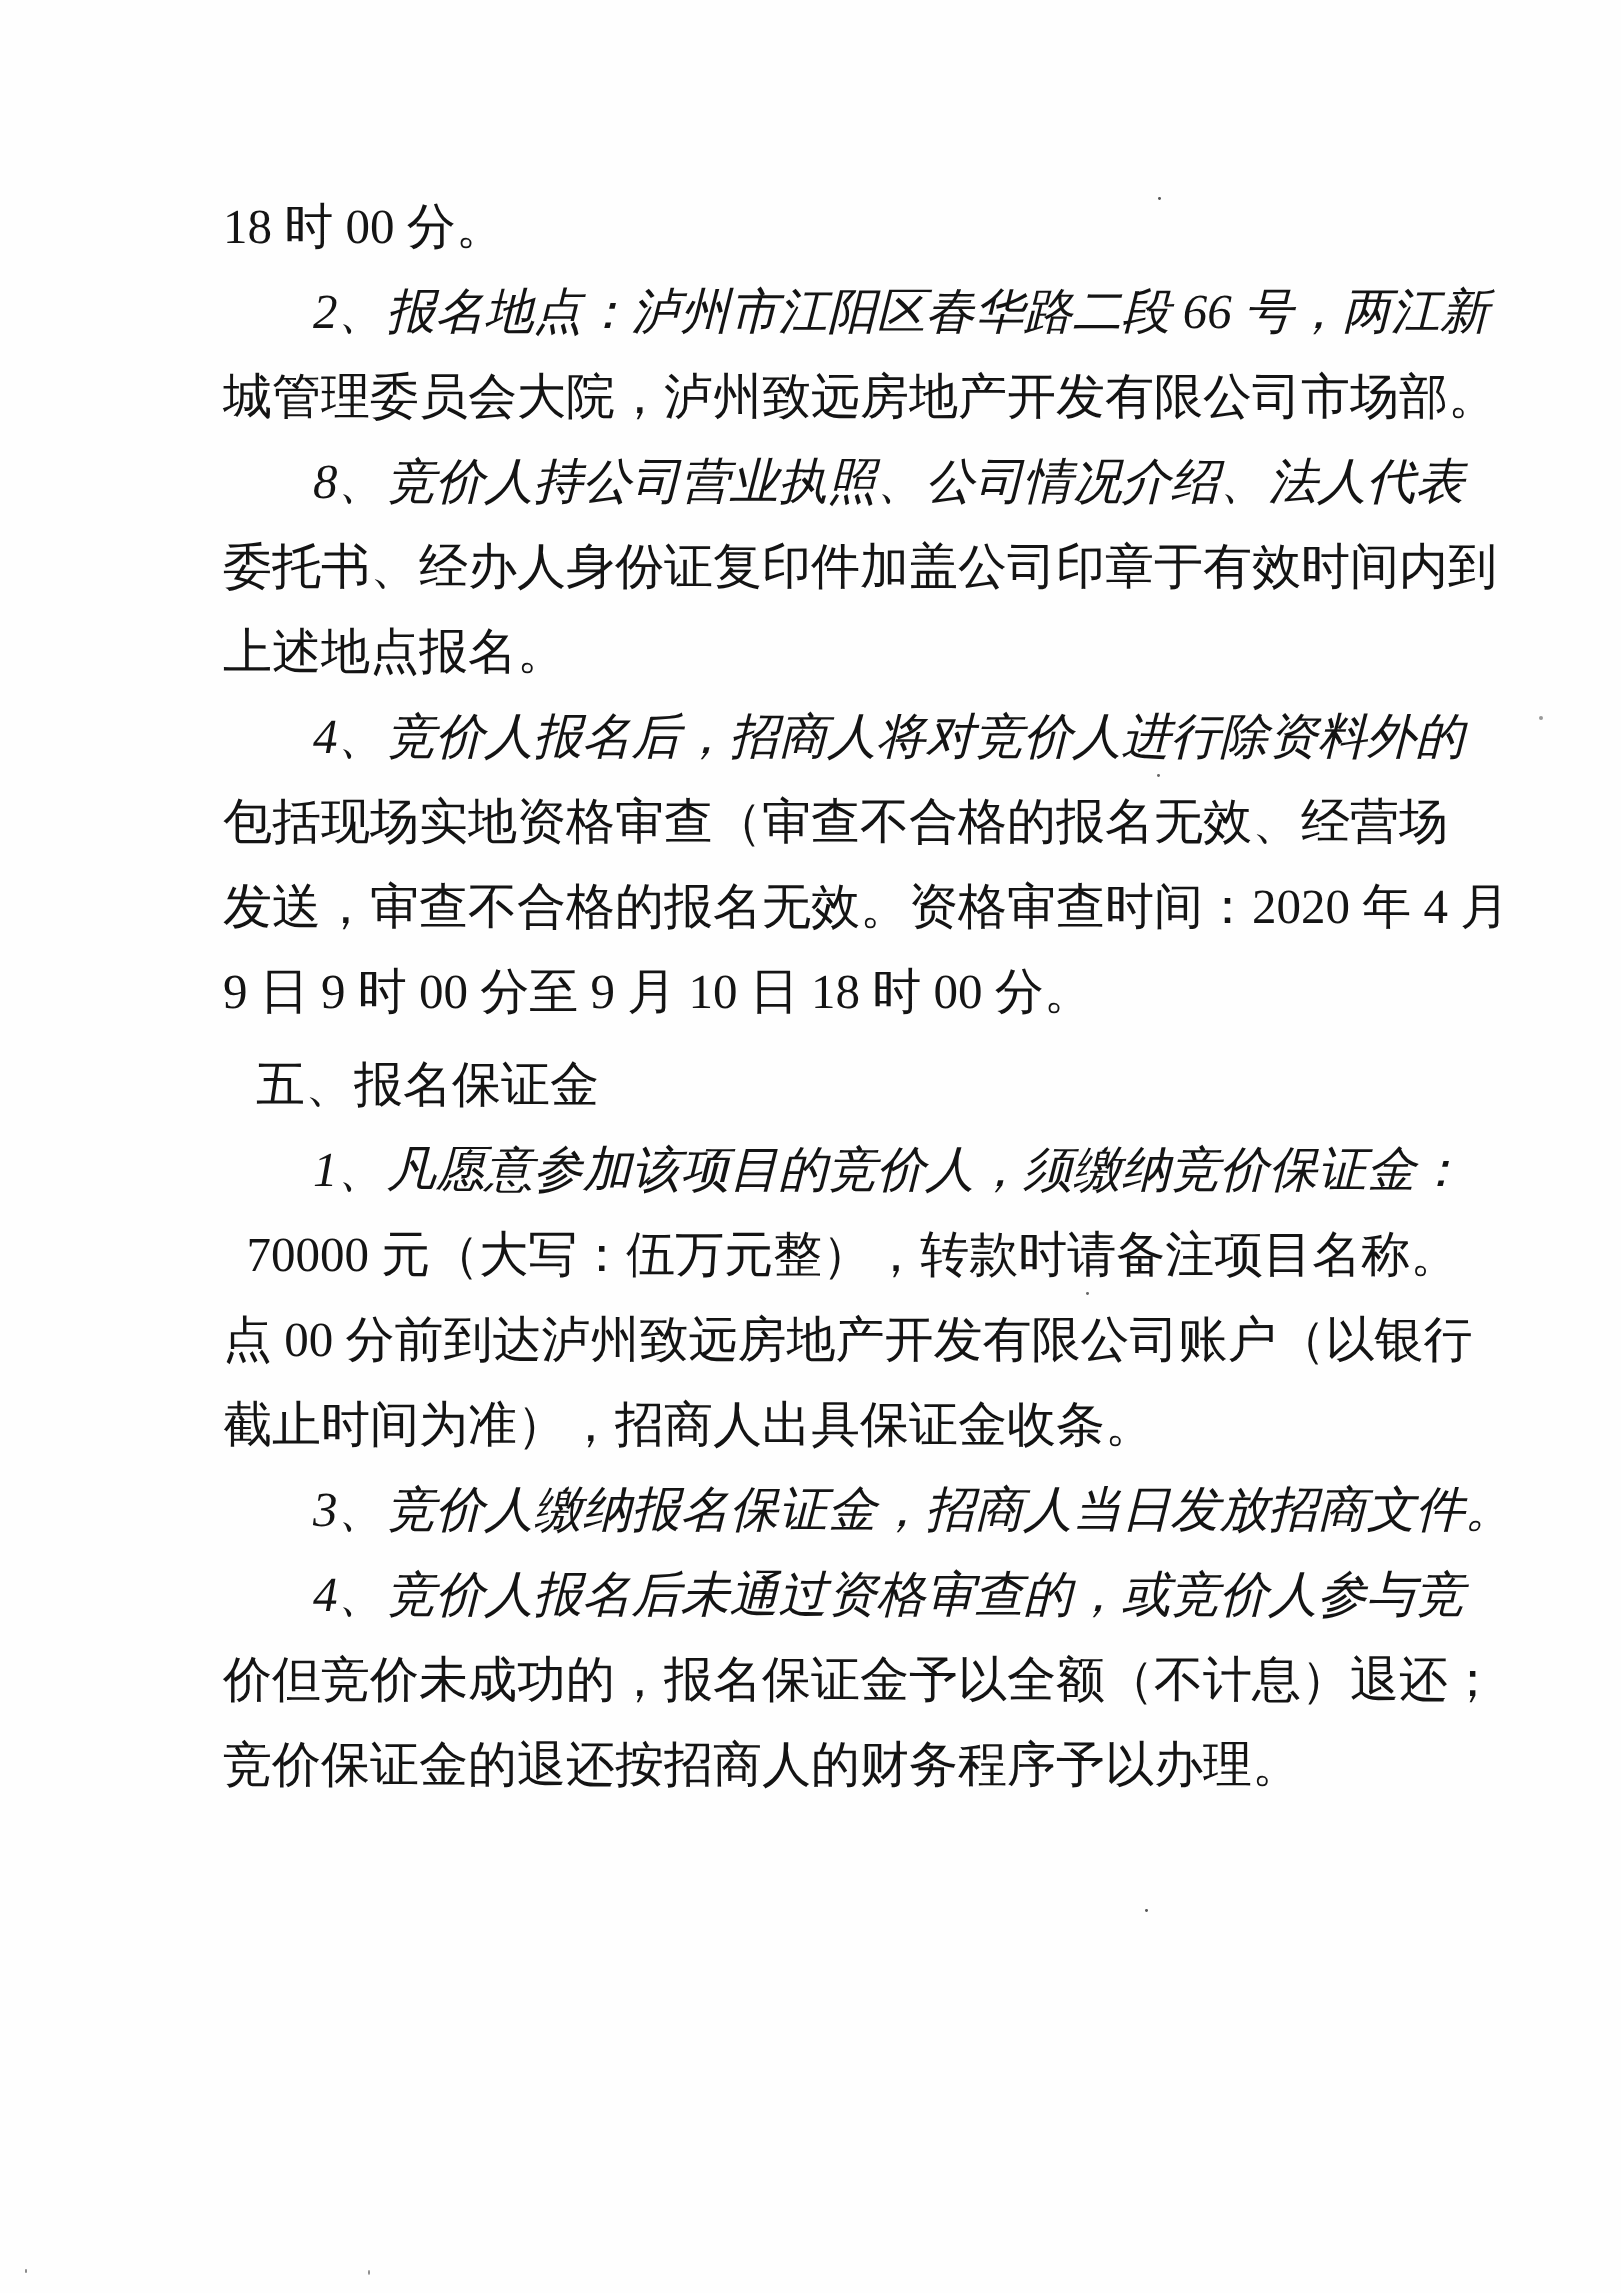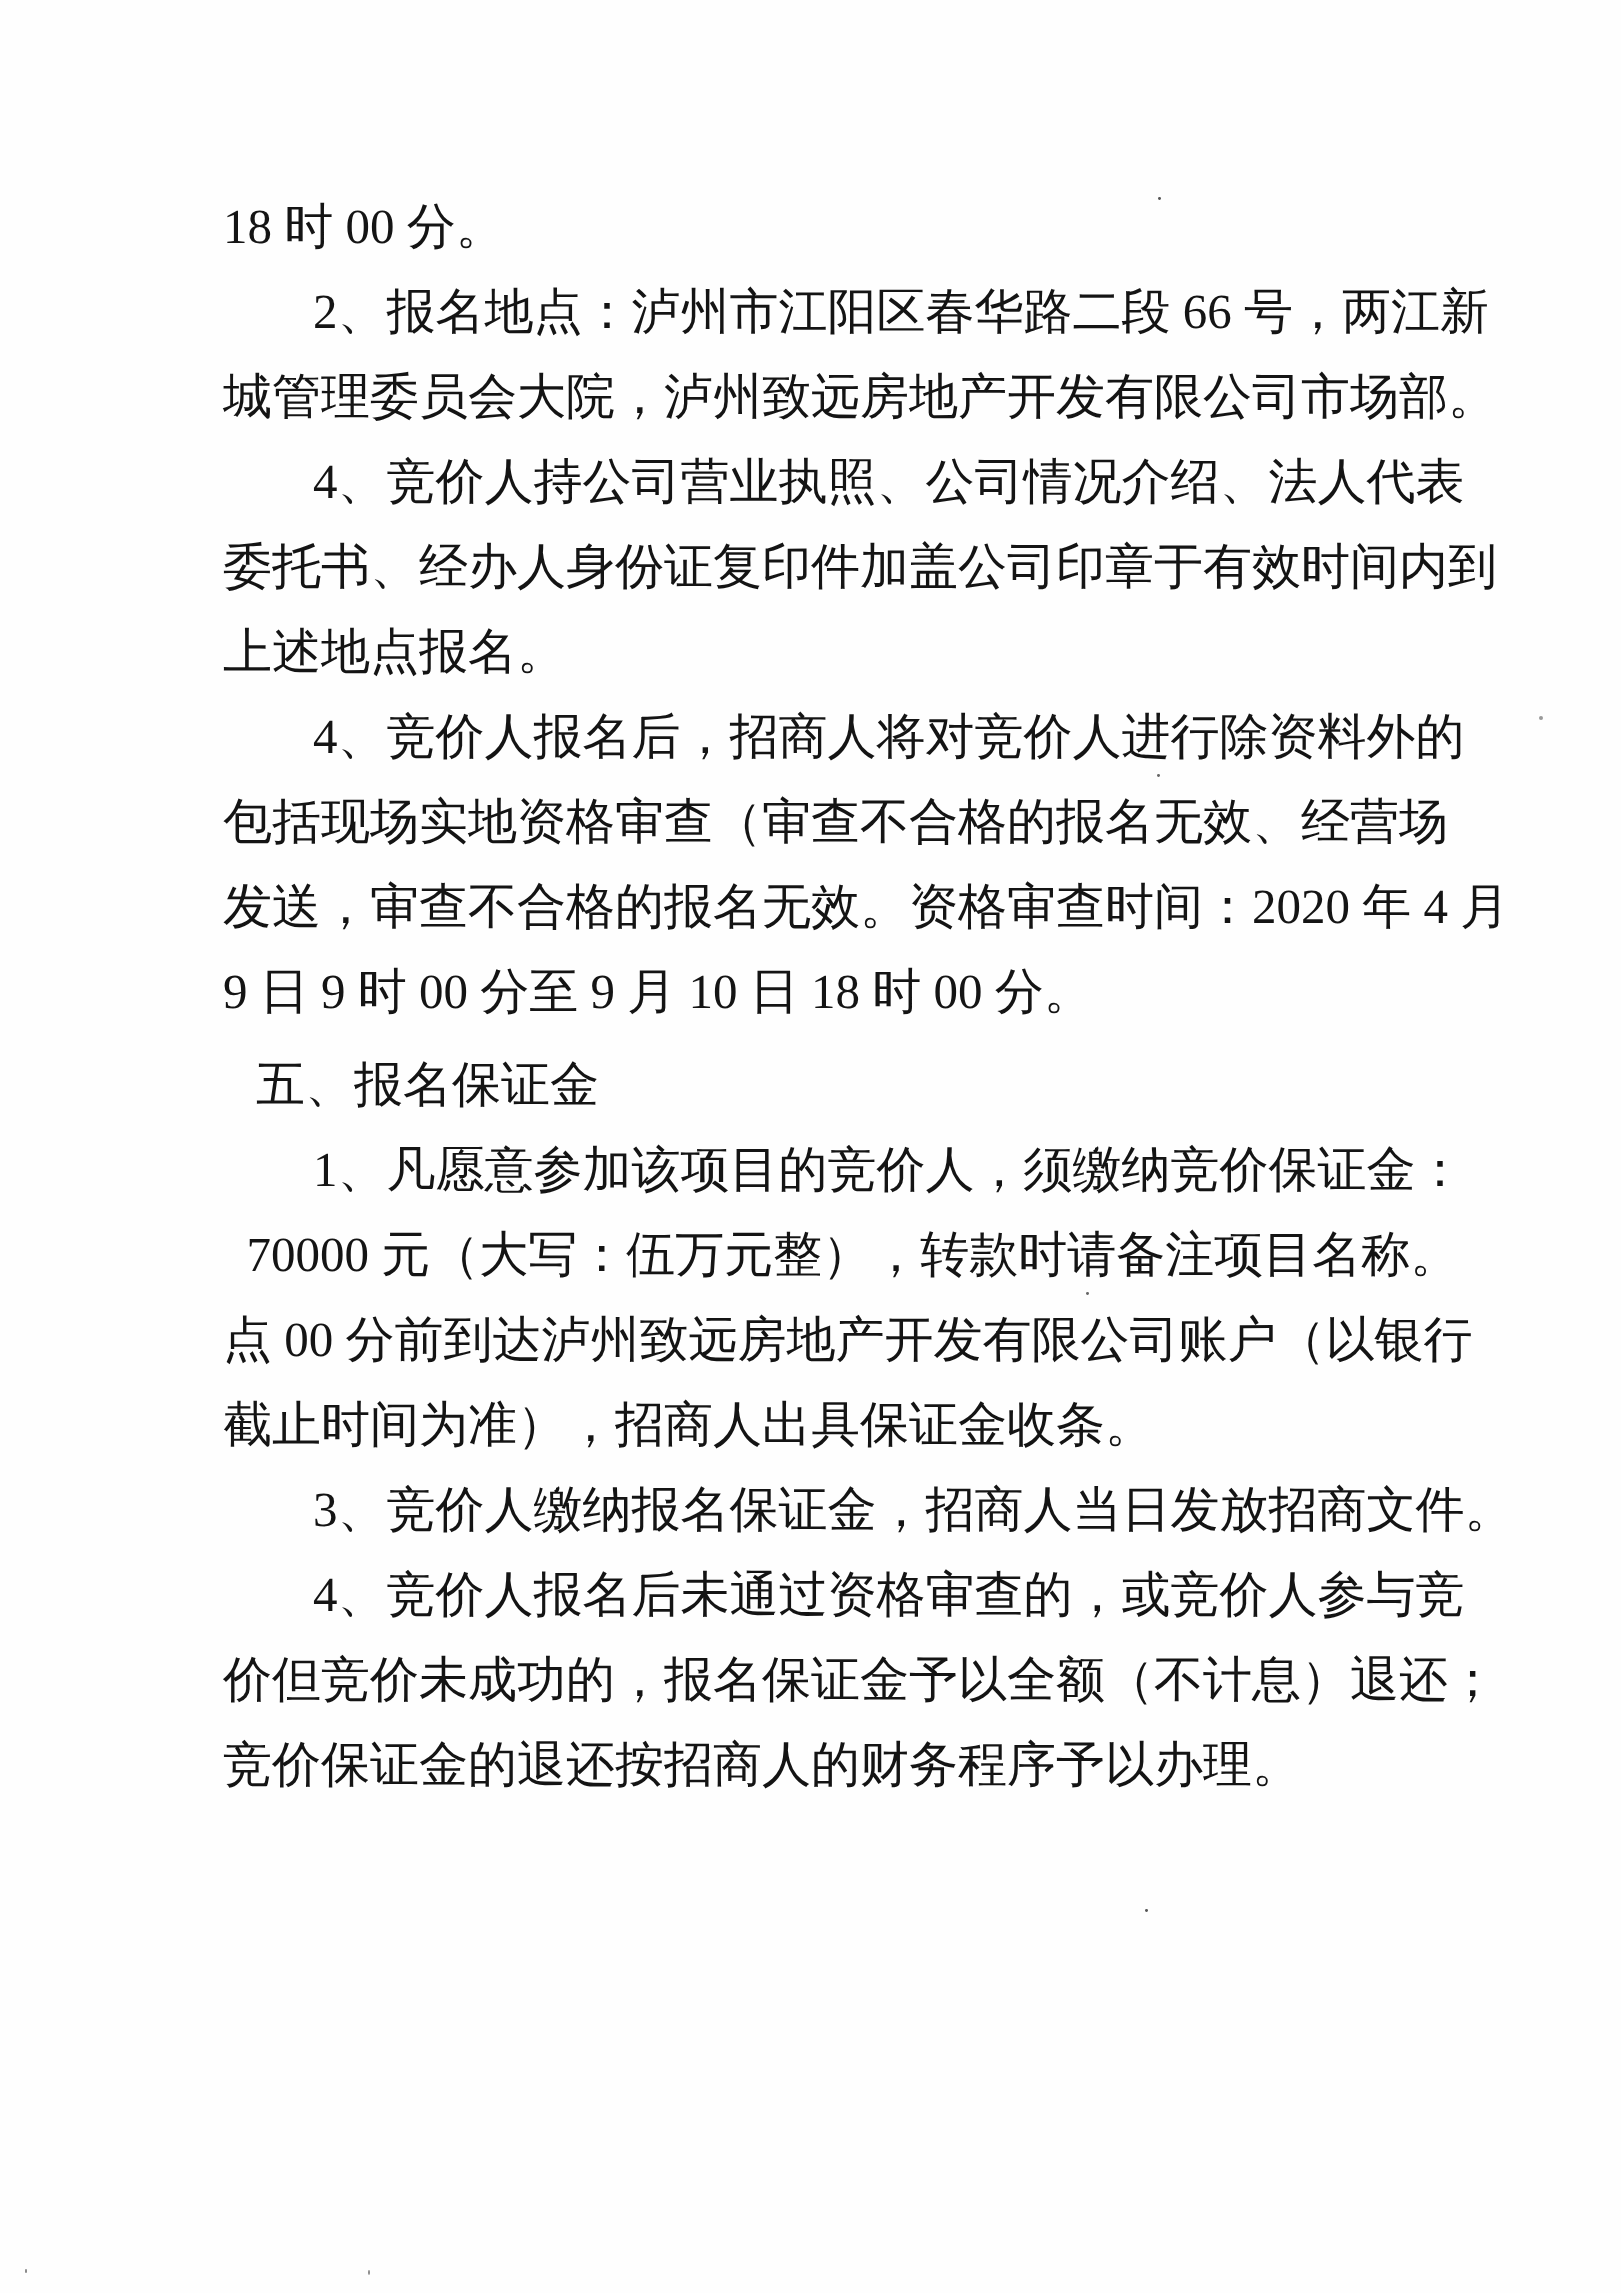--- a/index.html
+++ b/index.html
@@ -25,21 +25,21 @@
     color: #141414;
     white-space: nowrap;
     text-rendering: geometricPrecision;
   }
   .textblock p, .textblock h2 {
     margin: 0;
     padding: 0;
     font-size: 49px;
     font-weight: normal;
   }
-  .line-indent   { text-indent: 90px; }   
+  .line-indent   { text-indent: 90px; font-style: italic; }   
   .line-half     { text-indent: 23.5px; }   
   .line-heading  { font-weight: bold; text-indent: 33px; margin-top: 7.8px !important; }
   
   .speck {
     position: absolute;
     border-radius: 50%;
     background: #777;
   }
   .speck.s1 { left: 1158px; top: 197px;  width: 2.9px; height: 2.9px; background: #555; }
   .speck.s2 { left: 1157px; top: 774px;  width: 2.9px; height: 2.9px; background: #666; }
@@ -51,21 +51,21 @@
 </style>
 </head>
 <body>
 
 <div class="page">
 
   <div class="textblock">
     <p class="line">18 时 00 分。</p>
     <p class="line line-indent">2、报名地点：泸州市江阳区春华路二段 66 号，两江新</p>
     <p class="line">城管理委员会大院，泸州致远房地产开发有限公司市场部。</p>
-    <p class="line line-indent">4、竞价人持公司营业执照、公司情况介绍、法人代表</p>
+    <p class="line line-indent">8、竞价人持公司营业执照、公司情况介绍、法人代表</p>
     <p class="line">委托书、经办人身份证复印件加盖公司印章于有效时间内到</p>
     <p class="line">上述地点报名。</p>
     <p class="line line-indent">4、竞价人报名后，招商人将对竞价人进行除资料外的</p>
     <p class="line">包括现场实地资格审查（审查不合格的报名无效、经营场</p>
     <p class="line">发送，审查不合格的报名无效。资格审查时间：2020 年 4 月</p>
     <p class="line">9 日 9 时 00 分至 9 月 10 日 18 时 00 分。</p>
     <h2 class="line line-heading">五、报名保证金</h2>
     <p class="line line-indent">1、凡愿意参加该项目的竞价人，须缴纳竞价保证金：</p>
     <p class="line line-half">70000 元（大写：伍万元整），转款时请备注项目名称。</p>
     <p class="line">点 00 分前到达泸州致远房地产开发有限公司账户（以银行</p>

